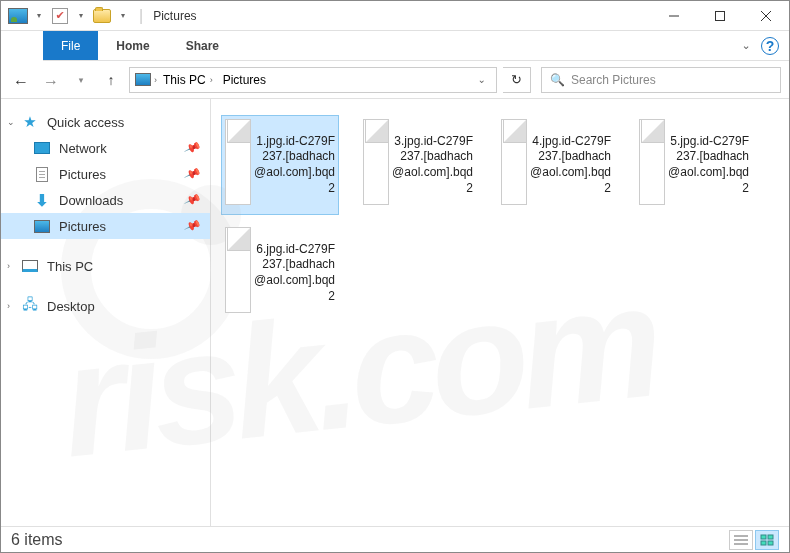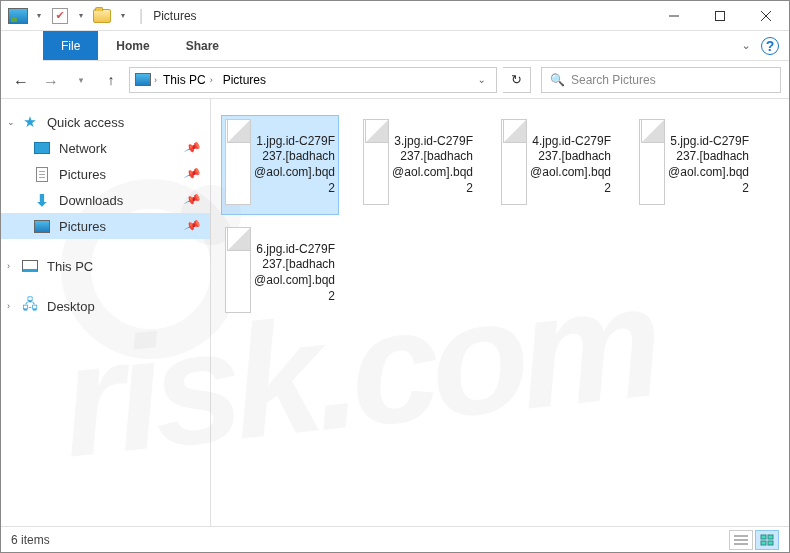--- a/index.html
+++ b/index.html
@@ -63,21 +63,21 @@
 .tree-gap{height:14px;}
 
 .content{flex:1;padding:16px 10px;display:flex;flex-wrap:wrap;align-content:flex-start;gap:8px 20px;overflow:auto;}
 .file-item{width:118px;display:flex;flex-direction:row;align-items:center;text-align:right;font-size:12px;color:#222;padding:4px;}
 .file-item.sel{background:#cce8ff;border:1px solid #8cc8f0;padding:3px;}
 .file-thumb{width:72px;height:86px;background:#fff;border:1px solid #ccc;position:relative;margin-bottom:6px;}
 .file-thumb::before{content:'';position:absolute;top:0;right:0;width:22px;height:22px;background:linear-gradient(135deg,#fff 48%,#ddd 52%);border-left:1px solid #ccc;border-bottom:1px solid #ccc;}
 .file-name{word-break:break-all;line-height:1.3;}
 
 
-.statusbar{height:26px;border-top:1px solid #e0e0e0;display:flex;align-items:center;padding:0 10px;font-size:12px;color:#444;}
+.statusbar{height:26px;border-top:1px solid #e0e0e0;display:flex;align-items:center;padding:0 10px;font-size:16px;color:#444;}
 .status-views{margin-left:auto;display:flex;gap:2px;}
 .view-btn{width:24px;height:20px;border:1px solid #ccc;display:flex;align-items:center;justify-content:center;font-size:11px;}
 .view-btn.active{background:#cce8ff;border-color:#8cc8f0;}
 
 
 .wm{position:absolute;font-size:160px;color:rgba(180,180,180,0.12);font-weight:bold;pointer-events:none;transform:rotate(-6deg);top:180px;left:60px;letter-spacing:-8px;white-space:nowrap;font-style:italic;}
 .wm-logo{position:absolute;top:80px;left:60px;width:180px;height:180px;border:30px solid rgba(180,180,180,0.10);border-radius:50%;pointer-events:none;}
 .wm-logo::after{content:'';position:absolute;right:-30px;top:-24px;width:60px;height:60px;background:rgba(180,180,180,0.10);border-radius:50%;}
 </style>
 </head>

